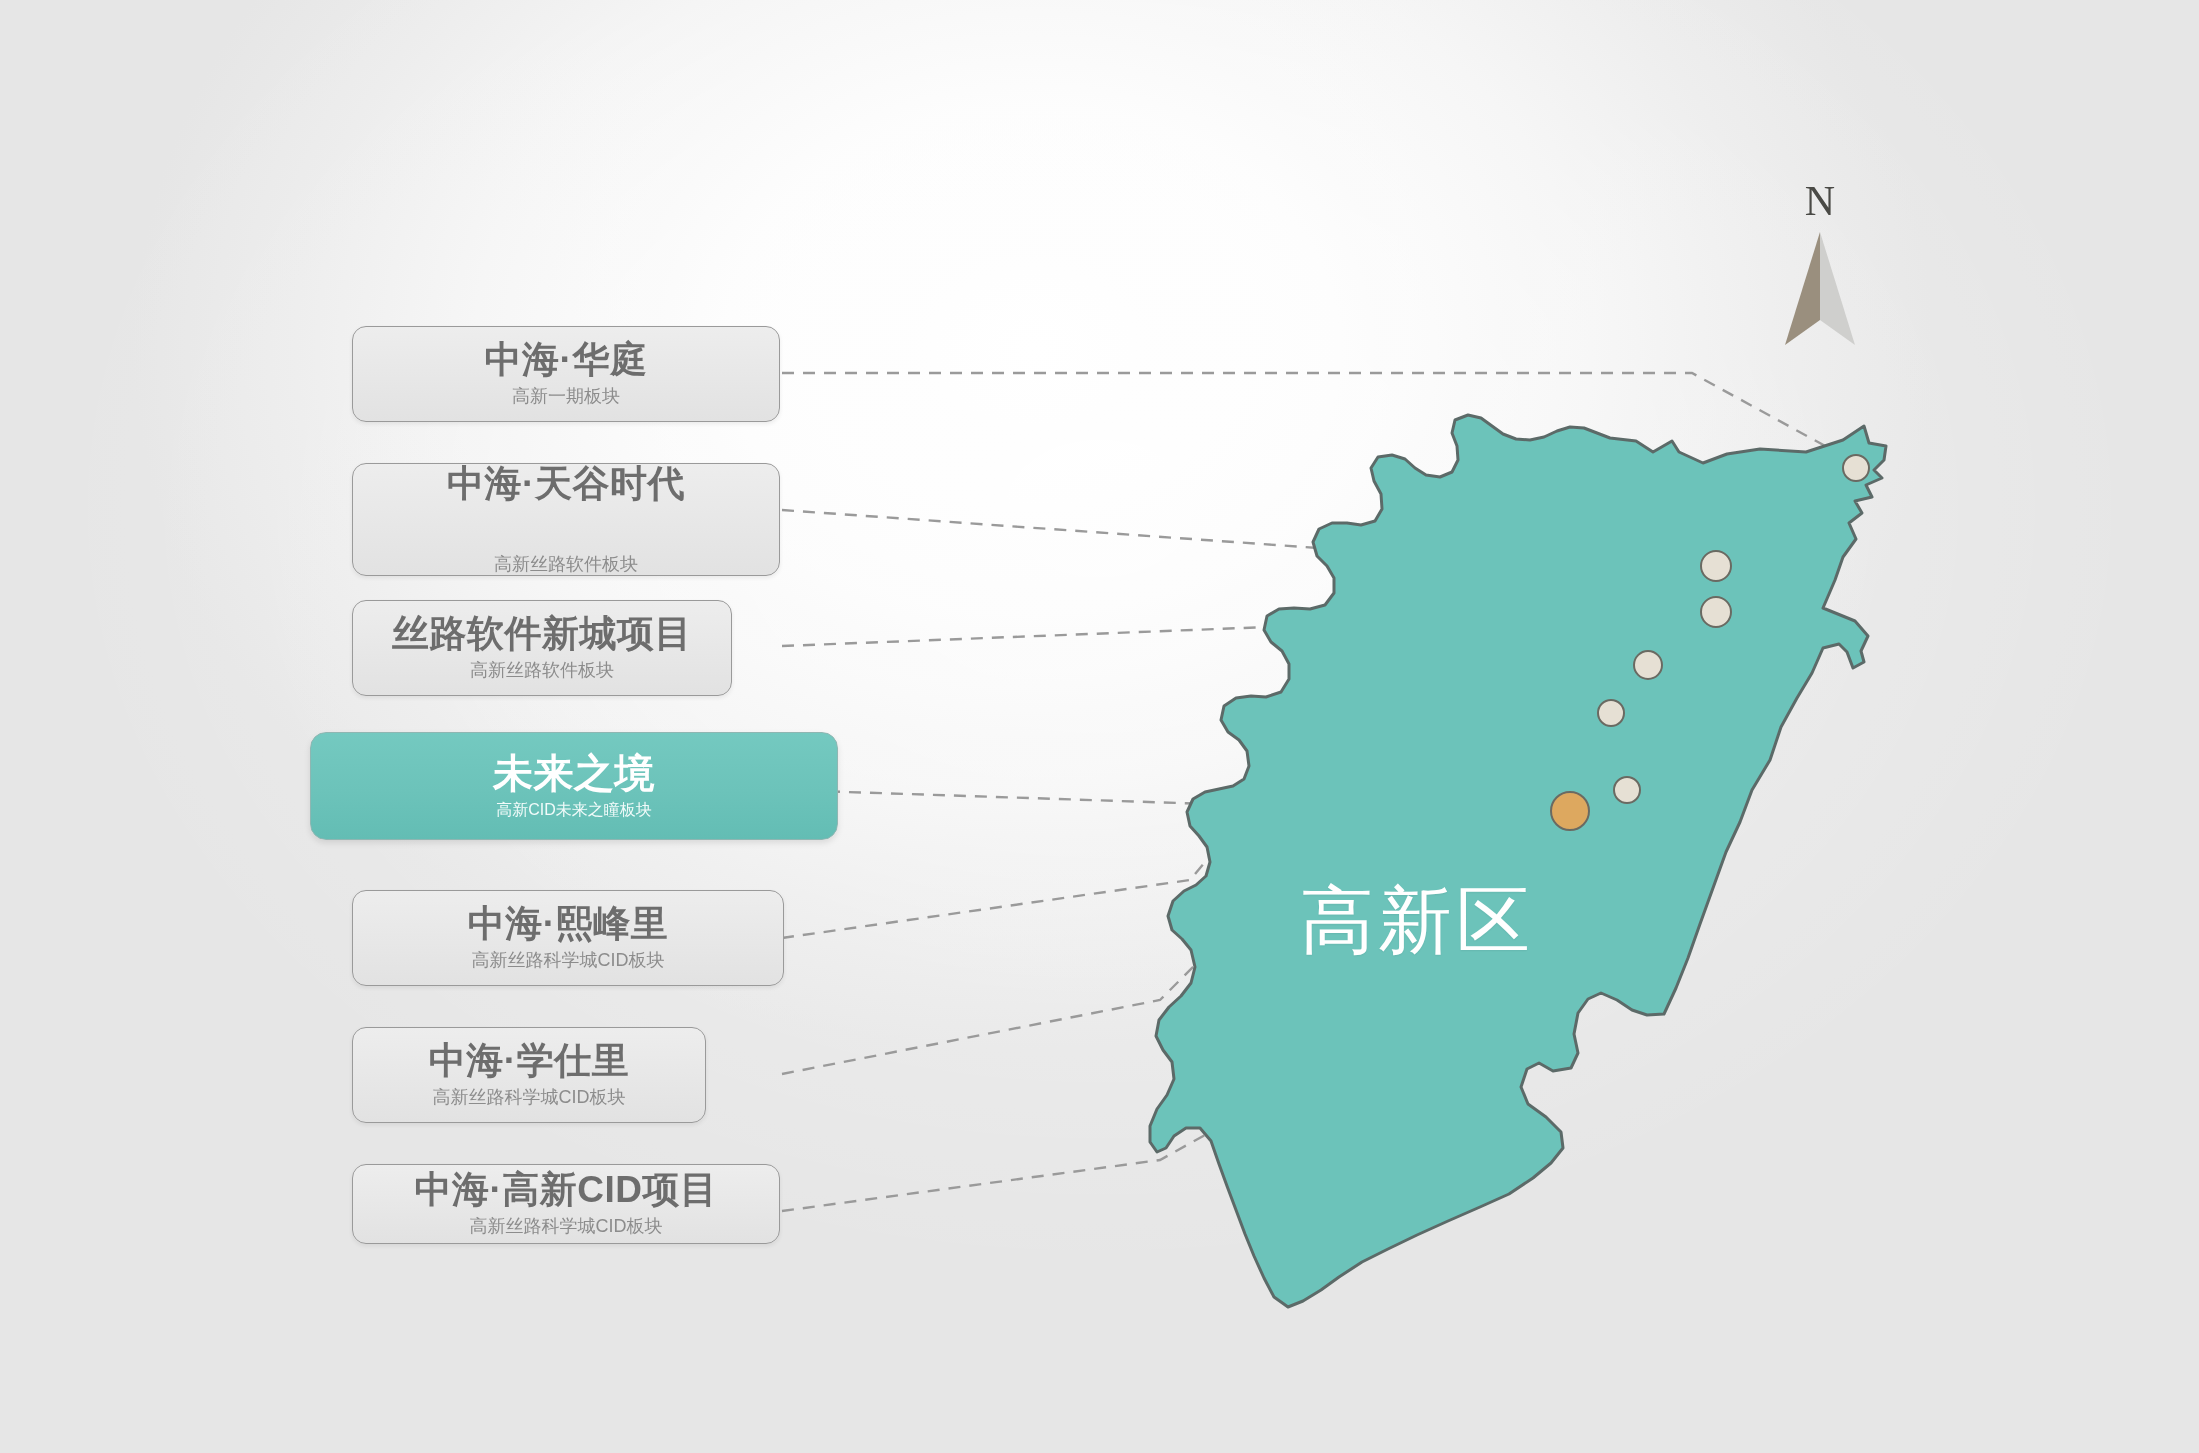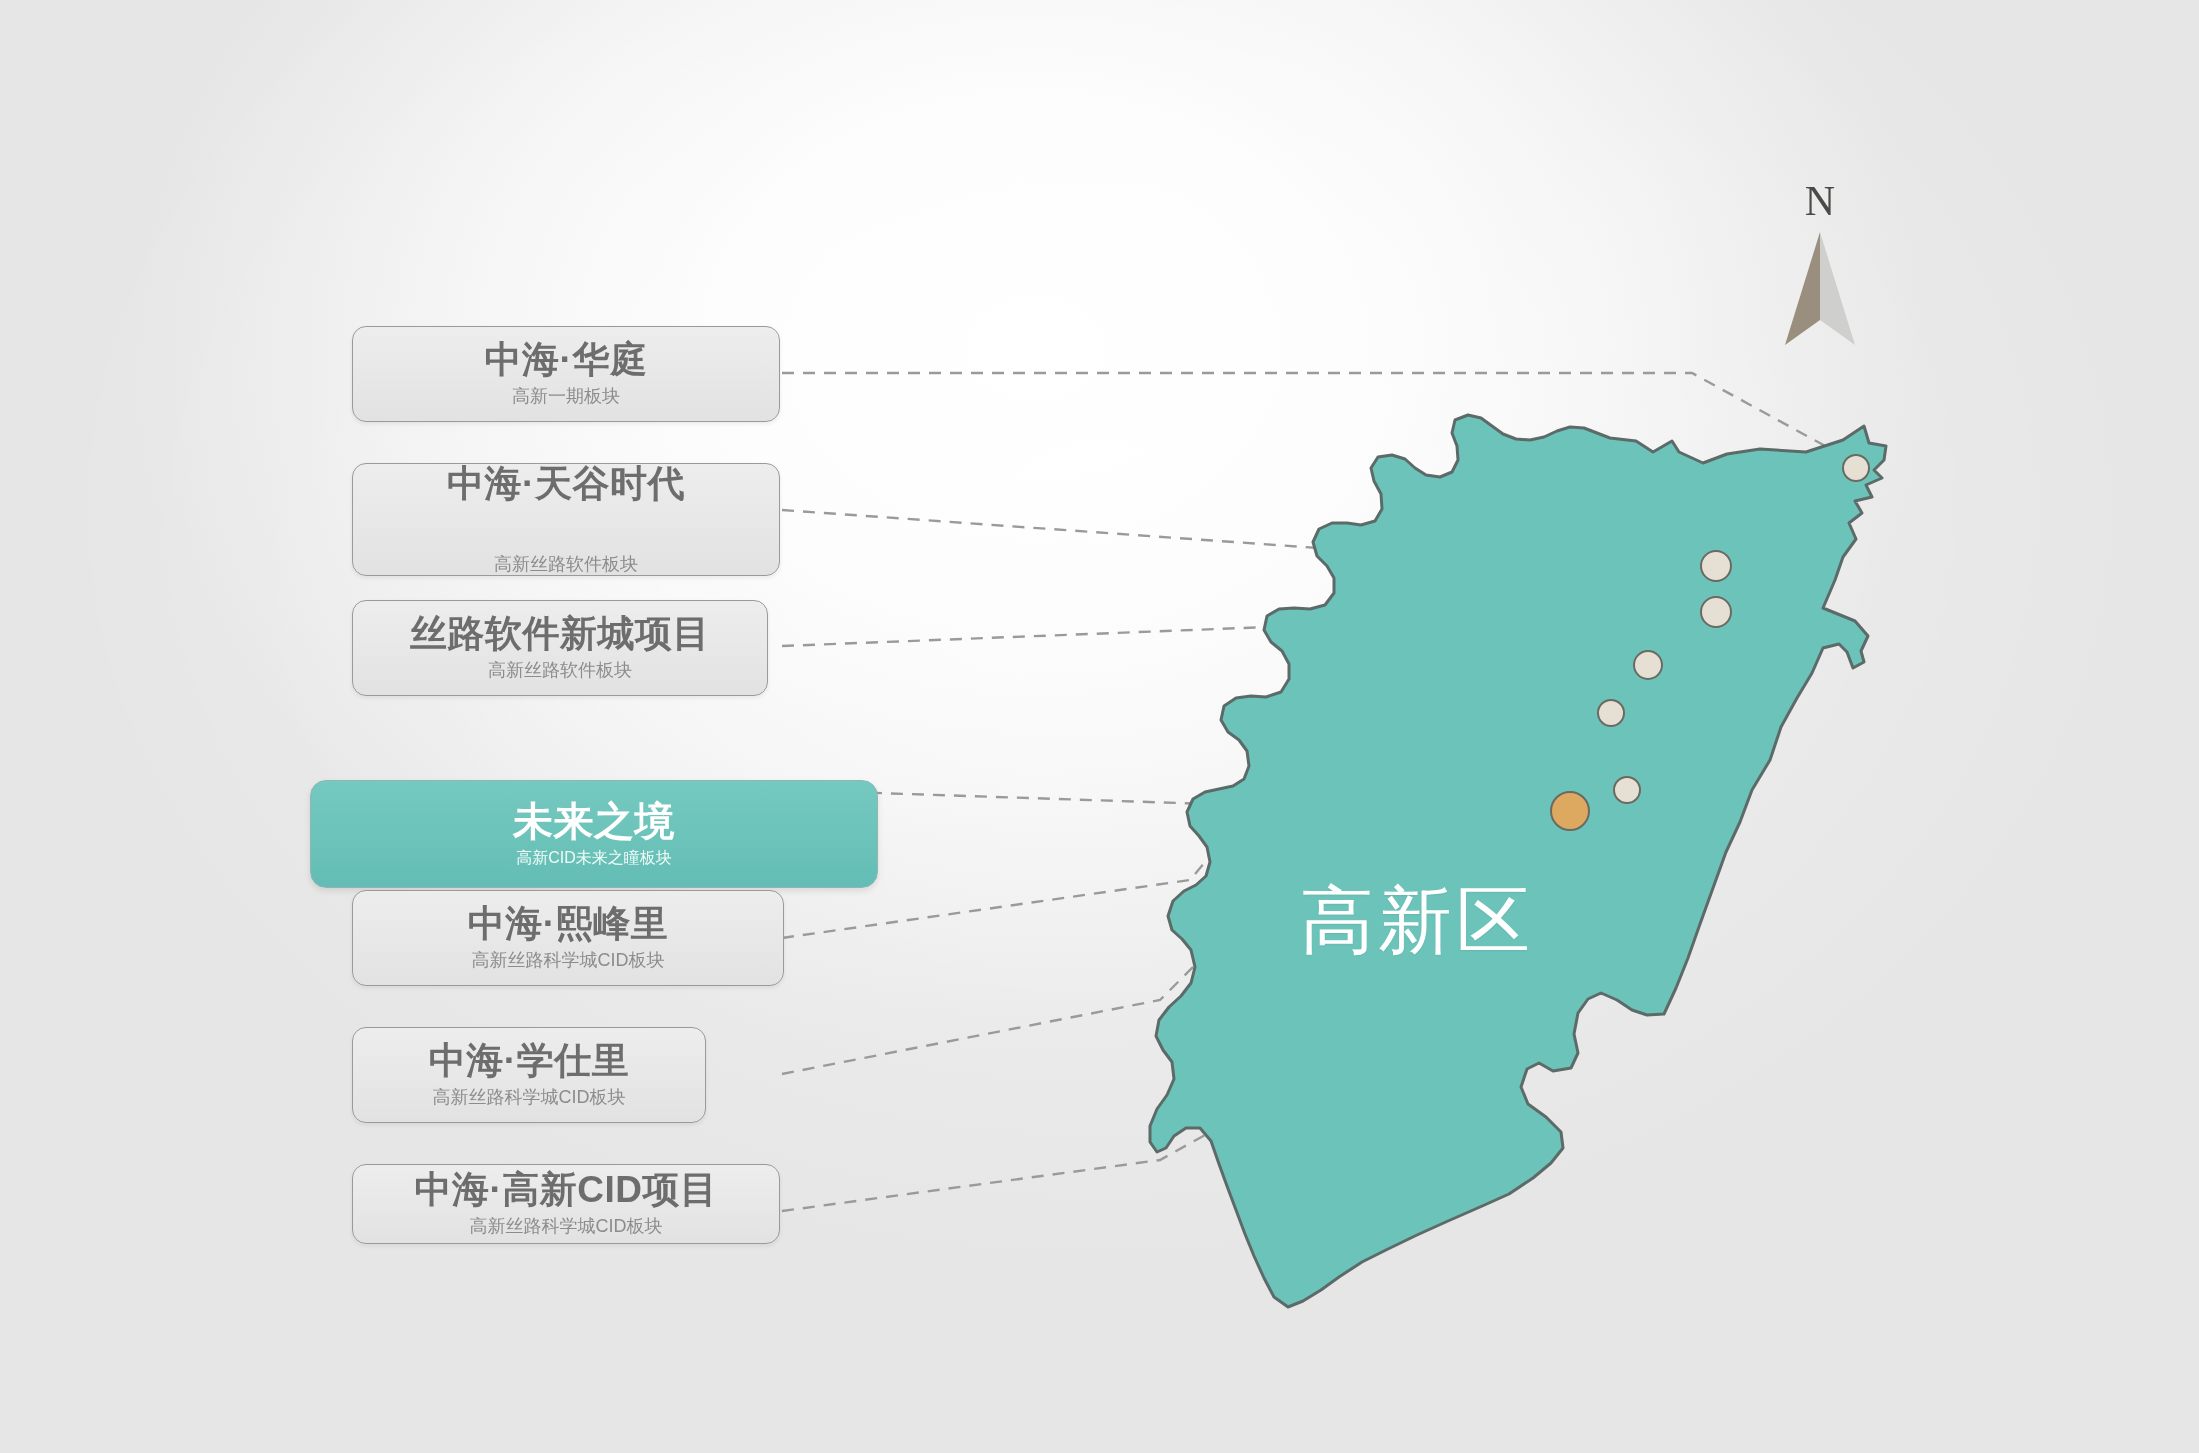--- a/index.html
+++ b/index.html
@@ -201,25 +201,25 @@
 
   <div id="legend">
       <div class="label-card" style="left: 352px; top: 326px; width: 428px; height: 96px;">
         <div class="title">中海·华庭</div>
         <div class="subtitle">高新一期板块</div>
       </div>
       <div class="label-card" style="left: 352px; top: 463px; width: 428px; height: 113px; justify-content: space-between;">
         <div class="title">中海·天谷时代</div>
         <div class="subtitle">高新丝路软件板块</div>
       </div>
-      <div class="label-card" style="left: 352px; top: 600px; width: 416px; height: 96px;">
+      <div class="label-card" style="left: 352px; top: 600px; width: 380px; height: 96px;">
         <div class="title">丝路软件新城项目</div>
         <div class="subtitle">高新丝路软件板块</div>
       </div>
-      <div class="label-card active" style="left: 310px; top: 732px; width: 568px; height: 108px; margin-top: 48px;">
+      <div class="label-card active" style="left: 310px; top: 732px; width: 528px; height: 108px;">
         <div class="title">未来之境</div>
         <div class="subtitle">高新CID未来之瞳板块</div>
       </div>
       <div class="label-card" style="left: 352px; top: 890px; width: 432px; height: 96px;">
         <div class="title">中海·熙峰里</div>
         <div class="subtitle">高新丝路科学城CID板块</div>
       </div>
       <div class="label-card" style="left: 352px; top: 1027px; width: 354px; height: 96px;">
         <div class="title">中海·学仕里</div>
         <div class="subtitle">高新丝路科学城CID板块</div>

